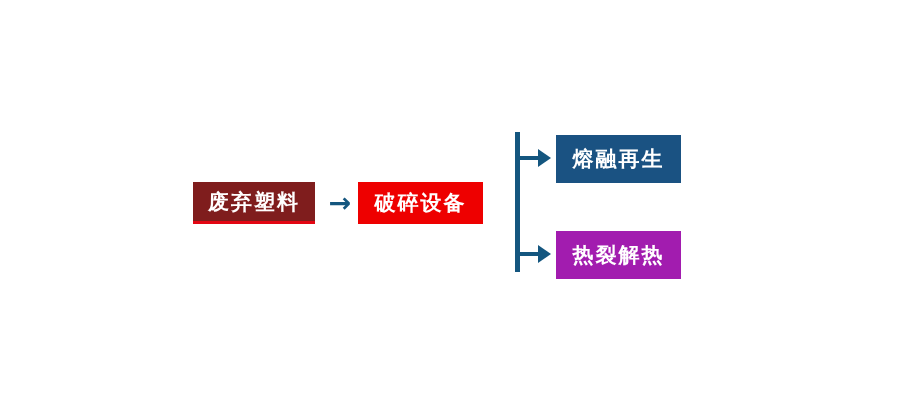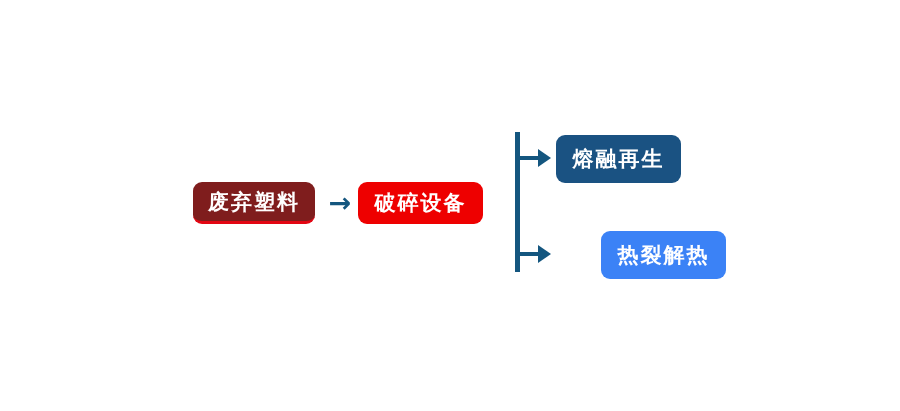--- a/index.html
+++ b/index.html
@@ -24,21 +24,20 @@
     position: absolute;
     box-sizing: border-box;
     display: flex;
     align-items: center;
     justify-content: center;
     color: #ffffff;
     font-weight: bold;
     letter-spacing: 2px;
     white-space: nowrap;
     user-select: none;
-    border-radius: 9px;
   }
 
   #node-waste {
     left: 193px;
     top: 182px;
     width: 122px;
     height: 42px;
     background: #7f1d1d;
     font-size: 21px;
     border-bottom: 3px solid #e30613;
@@ -60,23 +59,22 @@
     height: 48px;
     background: #1a5282;
     font-size: 21px;
   }
 
   #node-pyrolysis {
     left: 556px;
     top: 231px;
     width: 125px;
     height: 48px;
-    background: #3b82f6;
+    background: #a21caf;
     font-size: 21px;
-    margin-left: 45px;
   }
 
   
   #arrow-main {
     position: absolute;
     left: 320px;
     top: 189px;
     width: 40px;
     height: 28px;
     color: #14567f;

